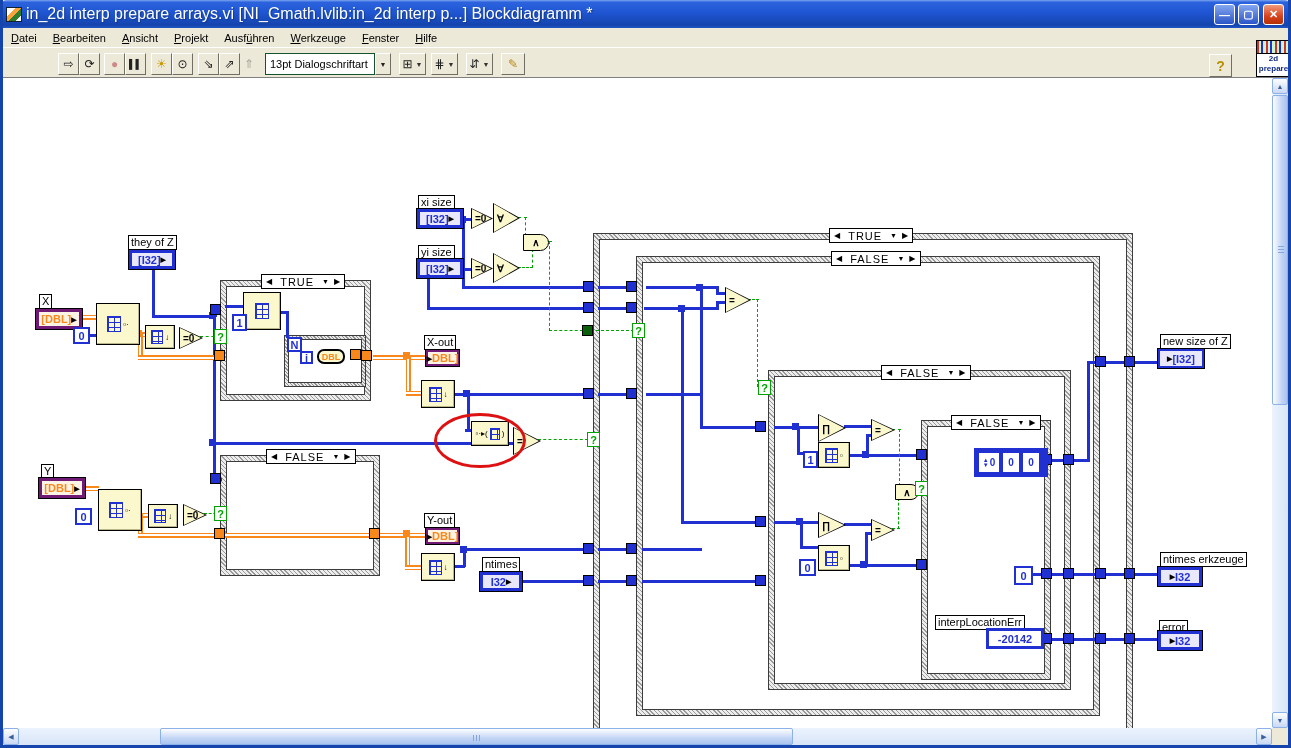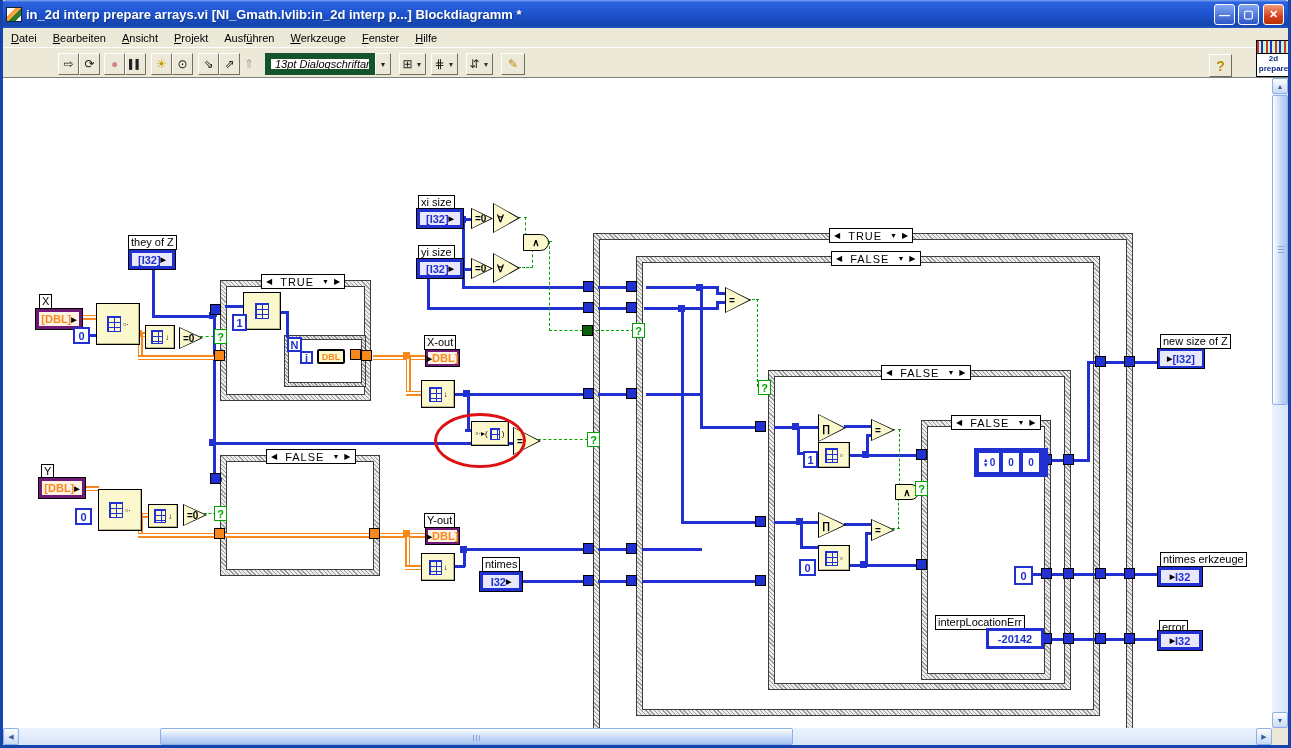--- a/index.html
+++ b/index.html
@@ -4,35 +4,35 @@
 <style>
   html,body{margin:0;padding:0;background:#555;}
   *{box-sizing:border-box;}
   #win{position:relative;width:1291px;height:748px;font-family:"Liberation Sans",sans-serif;
        background:#ECE9D8;overflow:hidden;border-left:3px solid #1544ad;border-right:3px solid #1544ad;}
   
   .titlebar{position:absolute;left:-3px;top:0;width:1291px;height:28px;
     background:linear-gradient(180deg,#7ba4ef 0%,#2c63dd 8%,#1f55d2 45%,#1544ad 90%,#2257c8 100%);
     border-radius:7px 7px 0 0;display:flex;align-items:center;color:#fff;}
   .titlebar .wicon{width:16px;height:15px;margin:0 4px 0 6px;background:linear-gradient(135deg,#fff 0 30%,#f9a13a 30% 55%,#2d7d2d 55% 80%,#fff 80%);border:1px solid #123;}
-  .titlebar .ttext{font-size:13px;font-weight:bold;text-shadow:1px 1px 1px #123a8a;white-space:nowrap;}
+  .titlebar .ttext{font-size:16px;font-weight:normal;text-shadow:1px 1px 1px #123a8a;white-space:nowrap;}
   .winbtn{position:absolute;top:4px;width:21px;height:21px;border:1px solid #fff;border-radius:3px;
     color:#fff;font-size:11px;font-weight:bold;display:flex;align-items:center;justify-content:center;}
   .b-min{right:53px;background:linear-gradient(180deg,#84a7ef,#2b55c8);}
   .b-max{right:29px;background:linear-gradient(180deg,#84a7ef,#2b55c8);}
   .b-close{right:4px;background:linear-gradient(180deg,#f09b7c,#d8411b 60%,#b53004);}
   
   .menubar{position:absolute;left:0;top:28px;width:1285px;height:20px;background:#ECE9D8;
     display:flex;align-items:center;font-size:11px;border-bottom:1px solid #fff;}
   .menu-item{padding:2px 8px;color:#000;}
   .toolbar{position:absolute;left:0;top:48px;width:1285px;height:30px;background:#ECE9D8;border-bottom:1px solid #808080;}
   .tbtn{position:absolute;top:5px;height:22px;background:#ECE9D8;border:1px solid;border-color:#fff #716f64 #716f64 #fff;
     font-size:12px;display:flex;align-items:center;justify-content:center;color:#222;}
-  .fontbox{position:absolute;left:235px;top:5px;width:104px;height:22px;background:#fff;border:6px solid #14532d;
-    font-size:11px;display:flex;align-items:center;padding-left:4px;white-space:nowrap;overflow:hidden;font-style:italic;}
+  .fontbox{position:absolute;left:235px;top:5px;width:104px;height:22px;background:#fff;border:1px solid #14532d;
+    font-size:11px;display:flex;align-items:center;padding-left:4px;white-space:nowrap;overflow:hidden;}
   .caret{font-size:7px;margin-left:3px;color:#333;}
   .helpbtn{position:absolute;left:1206px;top:54px;width:23px;height:23px;background:#ECE9D8;border:1px solid;border-color:#fff #716f64 #716f64 #fff;
     color:#b89000;font-weight:bold;font-size:14px;display:flex;align-items:center;justify-content:center;}
   .vipanel{position:absolute;left:1253px;top:40px;width:35px;height:37px;border:1px solid #000;background:#fff;}
   .vipanel .vichart{height:13px;background:
      repeating-linear-gradient(90deg,#c33 0 2px,#cdf5cd 2px 4px,#23c 4px 6px,#cdf5cd 6px 9px);
      border-bottom:1px solid #000;}
   .vipanel .vitext{font-size:8px;line-height:10px;text-align:center;color:#102a80;font-weight:bold;}
   
   #stage{position:absolute;left:0;top:78px;width:1269px;height:650px;background:#fff;overflow:hidden;}
@@ -66,21 +66,21 @@
   .tri{position:absolute;clip-path:polygon(0 0,100% 50%,0 100%);background:#000;z-index:56;}
   .tri .fillt{position:absolute;left:1px;top:1px;right:2px;bottom:1px;clip-path:polygon(0 0,100% 50%,0 100%);
     background:#FBF8CE;display:flex;align-items:center;padding-left:3px;font-weight:bold;font-size:10px;color:#000;}
   .gate{position:absolute;background:#FBF8CE;border:1px solid #000;border-radius:0 9px 9px 0;z-index:56;
     display:flex;align-items:center;justify-content:center;font-size:10px;font-weight:bold;}
   .qsel{position:absolute;width:13px;height:15px;background:#fff;border:1px solid #00A300;color:#00A300;
     font-size:11px;font-weight:bold;display:flex;align-items:center;justify-content:center;z-index:58;}
   .redellipse{position:absolute;border:3px solid #DD1111;border-radius:50%;z-index:80;background:transparent;}
   .nbox{position:absolute;border:2px solid #2131D1;background:#fff;color:#2131D1;font-weight:bold;font-size:11px;
     display:flex;align-items:center;justify-content:center;z-index:57;}
-  .dbl-oval{position:absolute;border:2px solid #000;border-radius:2px;background:#FBF8CE;color:#F8881B;
+  .dbl-oval{position:absolute;border:2px solid #000;border-radius:7px;background:#FBF8CE;color:#F8881B;
     font-weight:bold;font-size:9px;display:flex;align-items:center;justify-content:center;z-index:57;}
   .arrconst{position:absolute;border:2px solid #2131D1;background:#2131D1;display:flex;z-index:60;padding:2px;gap:2px;}
   .arrconst .idx{width:22px;background:#fff;border:1px solid #2131D1;color:#2131D1;font-size:10px;font-weight:bold;
     display:flex;align-items:center;justify-content:center;gap:1px;}
   .arrconst .spin{font-size:6px;line-height:5px;color:#2131D1;}
   .arrconst .el{width:16px;background:#fff;border:1px solid #fff;outline:1px solid #2131D1;color:#2131D1;
     font-size:10px;font-weight:bold;display:flex;align-items:center;justify-content:center;margin:1px;}
   
   .wb{position:absolute;background:#2131D1;z-index:30;}
   .wo{position:absolute;z-index:30;}

